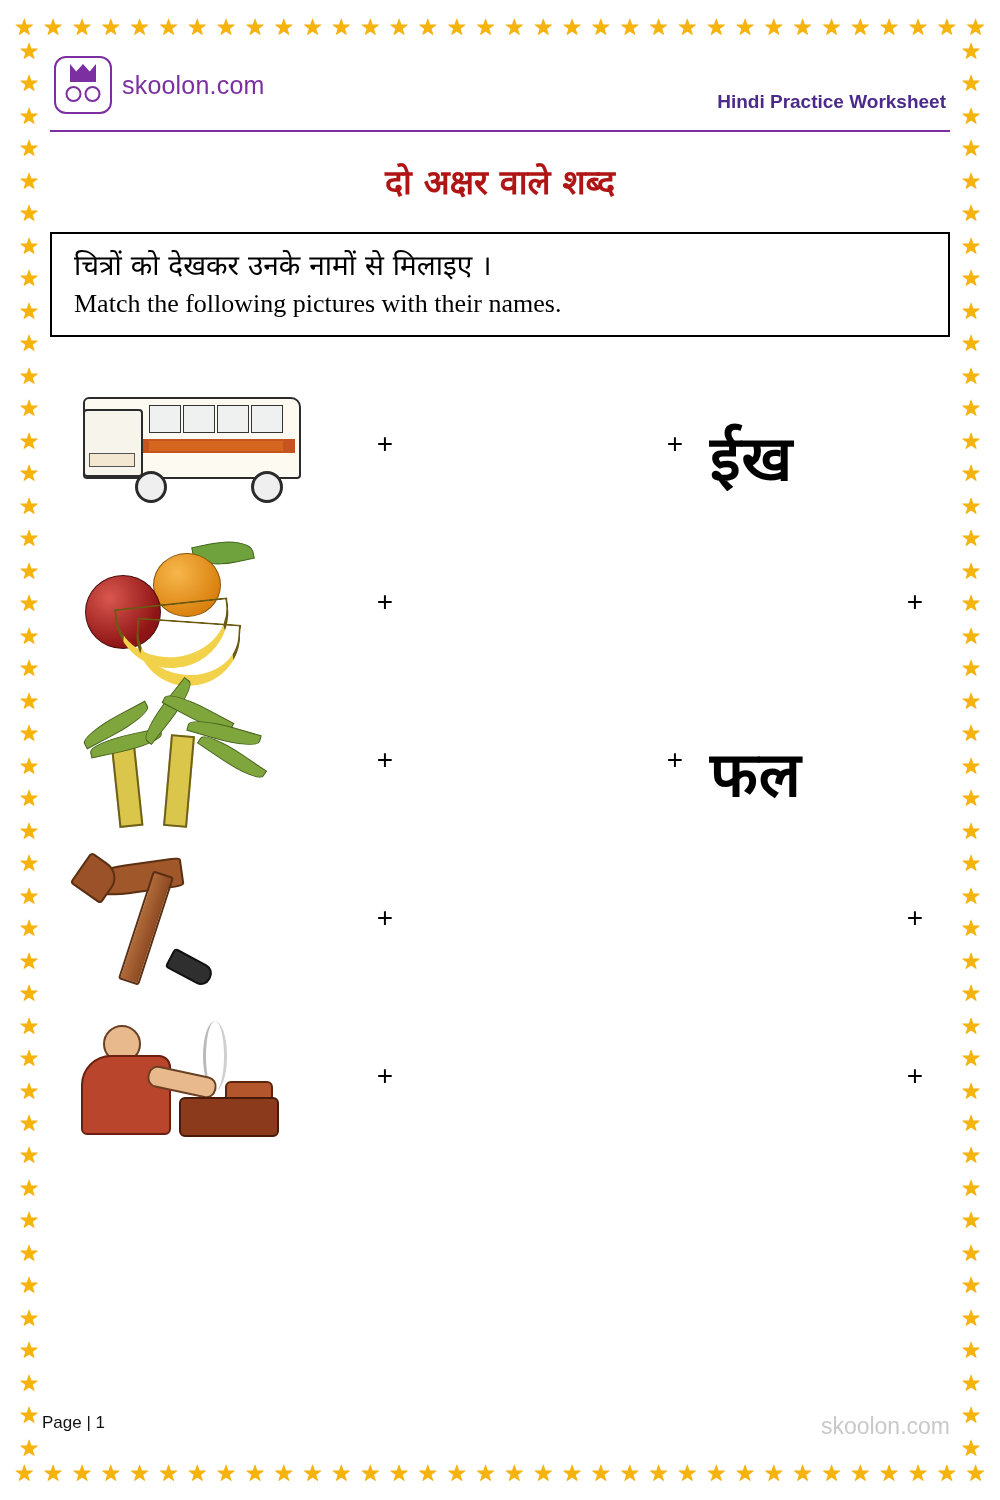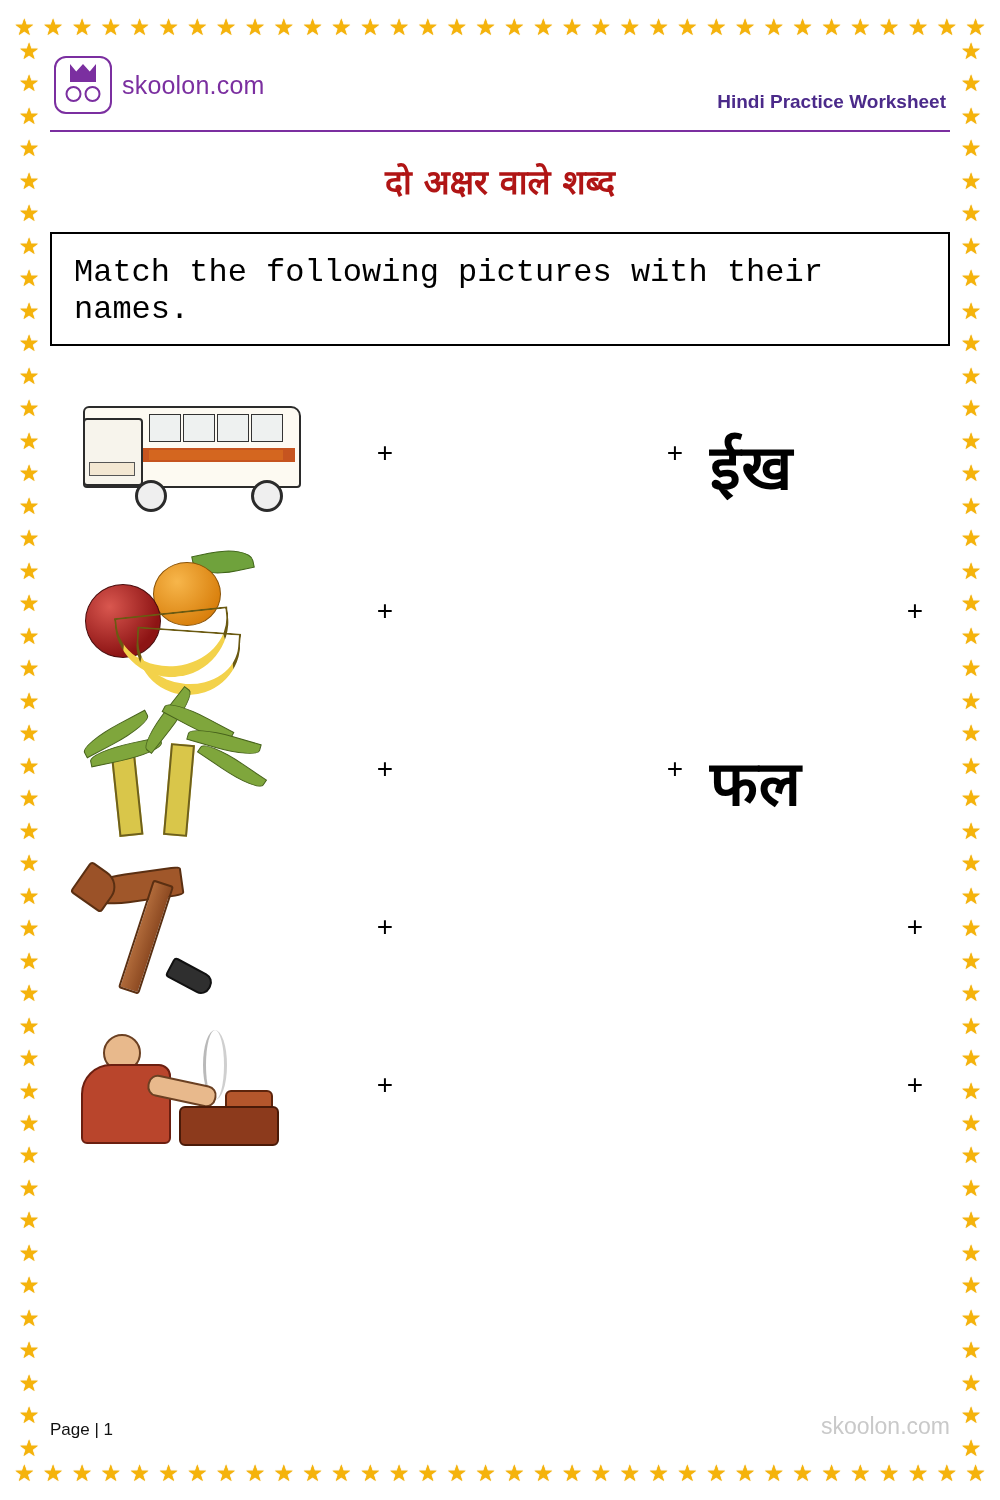--- a/index.html
+++ b/index.html
@@ -103,22 +103,22 @@
     border:2px solid #000;
     padding:14px 22px 16px 22px;
   }
   .instr-hi{
     font-size:28px;
     font-family:"DejaVu Sans", sans-serif;
     color:#000;
     line-height:1.25;
   }
   .instr-en{
-    font-size:32px;
-    font-family:Liberation Mono, monospace;
+    font-size:26px;
+    font-family:Liberation Serif, serif;
     color:#000;
     margin-top:6px;
   }
   
   .rows{
     margin-top:28px;
   }
   .match-row{
     display:flex;
     align-items:center;
@@ -257,22 +257,22 @@
     border-left:3px solid #b9b9b9;border-right:3px solid #cfcfcf;
     border-radius:50%;
   }
   .pot{
     position:absolute;left:150px;top:70px;width:44px;height:30px;
     background:#b4562c;border:2px solid #5d240c;border-radius:6px 6px 14px 14px;
   }
 
   
   .footer{
-    position:absolute;left:50px;right:50px;bottom:60px;
-    display:flex;justify-content:space-between;align-items:flex-end;
+    position:absolute;left:42px;right:50px;bottom:60px;
+    display:flex;justify-content:space-between;
   }
   .page-num{font-size:17px;color:#111;}
   .footer-brand{font-size:23px;color:#c9c9c9;}
 </style>
 </head>
 <body>
 
 <div class="page">
 
   <div class="star-border">
@@ -455,20 +455,21 @@
         </div>
         <div class="logo-text">skoolon.com</div>
       </div>
       <div class="worksheet-title">Hindi Practice Worksheet</div>
     </div>
     <div class="rule"></div>
 
     <div class="main-title">दो अक्षर वाले शब्द</div>
 
     <div class="instruction-box">
+      <div class="instr-hi">चित्रों को देखकर उनके नामों से मिलाइए ।</div>
       <div class="instr-en">Match the following pictures with their names.</div>
     </div>
 
     <div class="rows">
 
       <div class="match-row">
         <div class="pic-cell">
           <div class="art">
             <div class="bus-body"></div>
             <div class="bus-stripe"></div>

